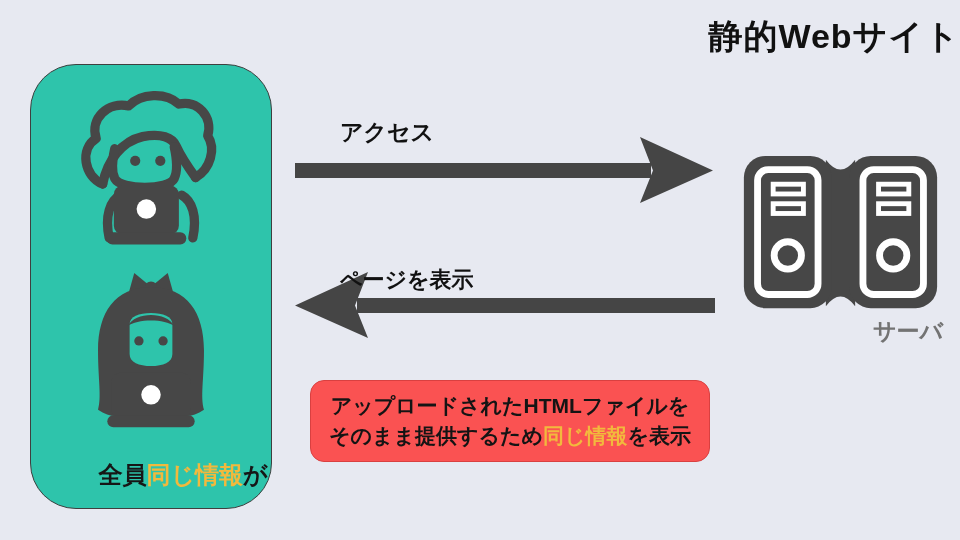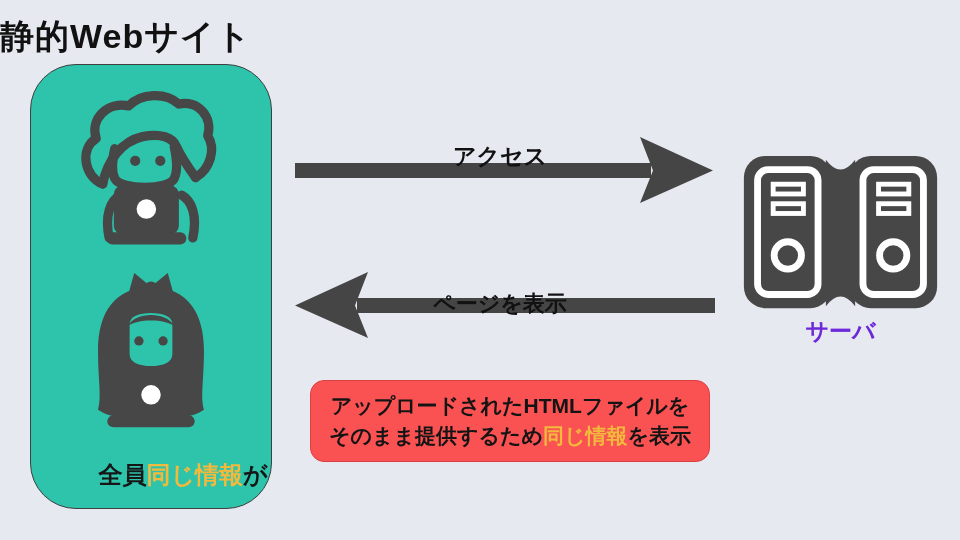--- a/index.html
+++ b/index.html
@@ -7,21 +7,21 @@
     width:960px;height:540px;
     background:#e7e9f1;
     font-family:"Liberation Sans","DejaVu Sans",sans-serif;
     position:relative;overflow:hidden;
     color:#111;
   }
   .stage{position:absolute;inset:0;width:960px;height:540px;}
 
   .title{
     position:absolute;top:14px;left:0;width:100%;
-    text-align:left;font-size:34px;font-weight:bold;color:#111;
+    text-align:right;font-size:34px;font-weight:bold;color:#111;
     letter-spacing:1px;
   }
 
   
   .users-panel{
     position:absolute;left:30px;top:64px;width:242px;height:445px;
     background:#2ec4ab;border:1.5px solid #3f3f3f;border-radius:46px;
     box-sizing:border-box;
   }
   .person{position:absolute;left:50%;transform:translateX(-50%);}
@@ -30,30 +30,30 @@
   .panel-caption{
     position:absolute;left:0;bottom:18px;width:100%;
     text-align:center;font-size:24px;font-weight:bold;line-height:31px;color:#161616;padding-left:32px;
   }
   .hl{color:#f2b93d;}
 
   
   .arrow{position:absolute;}
   .arrow svg{display:block;}
   .flow-label{
-    position:absolute;text-align:center;font-weight:bold;color:#111;margin-top:24px;
+    position:absolute;font-weight:bold;color:#111;
   }
   .label-access{left:340px;top:117px;width:320px;font-size:23px;}
   .label-response{left:340px;top:238px;width:320px;font-size:22px;line-height:28px;}
 
   
   .server-group{position:absolute;left:738px;top:152px;width:205px;}
   .server-label{
     position:absolute;left:738px;top:316px;width:205px;
-    text-align:center;font-size:23px;font-weight:bold;color:#6d28d9;
+    text-align:right;font-size:23px;font-weight:bold;color:#737373;
   }
 
   
   .note-box{
     position:absolute;left:310px;top:380px;width:400px;height:82px;
     background:#fa5252;border:1.5px solid #d94040;border-radius:14px;
     box-sizing:border-box;
     display:flex;flex-direction:column;justify-content:center;
     text-align:center;font-size:21px;font-weight:bold;color:#141414;
     line-height:30px;

